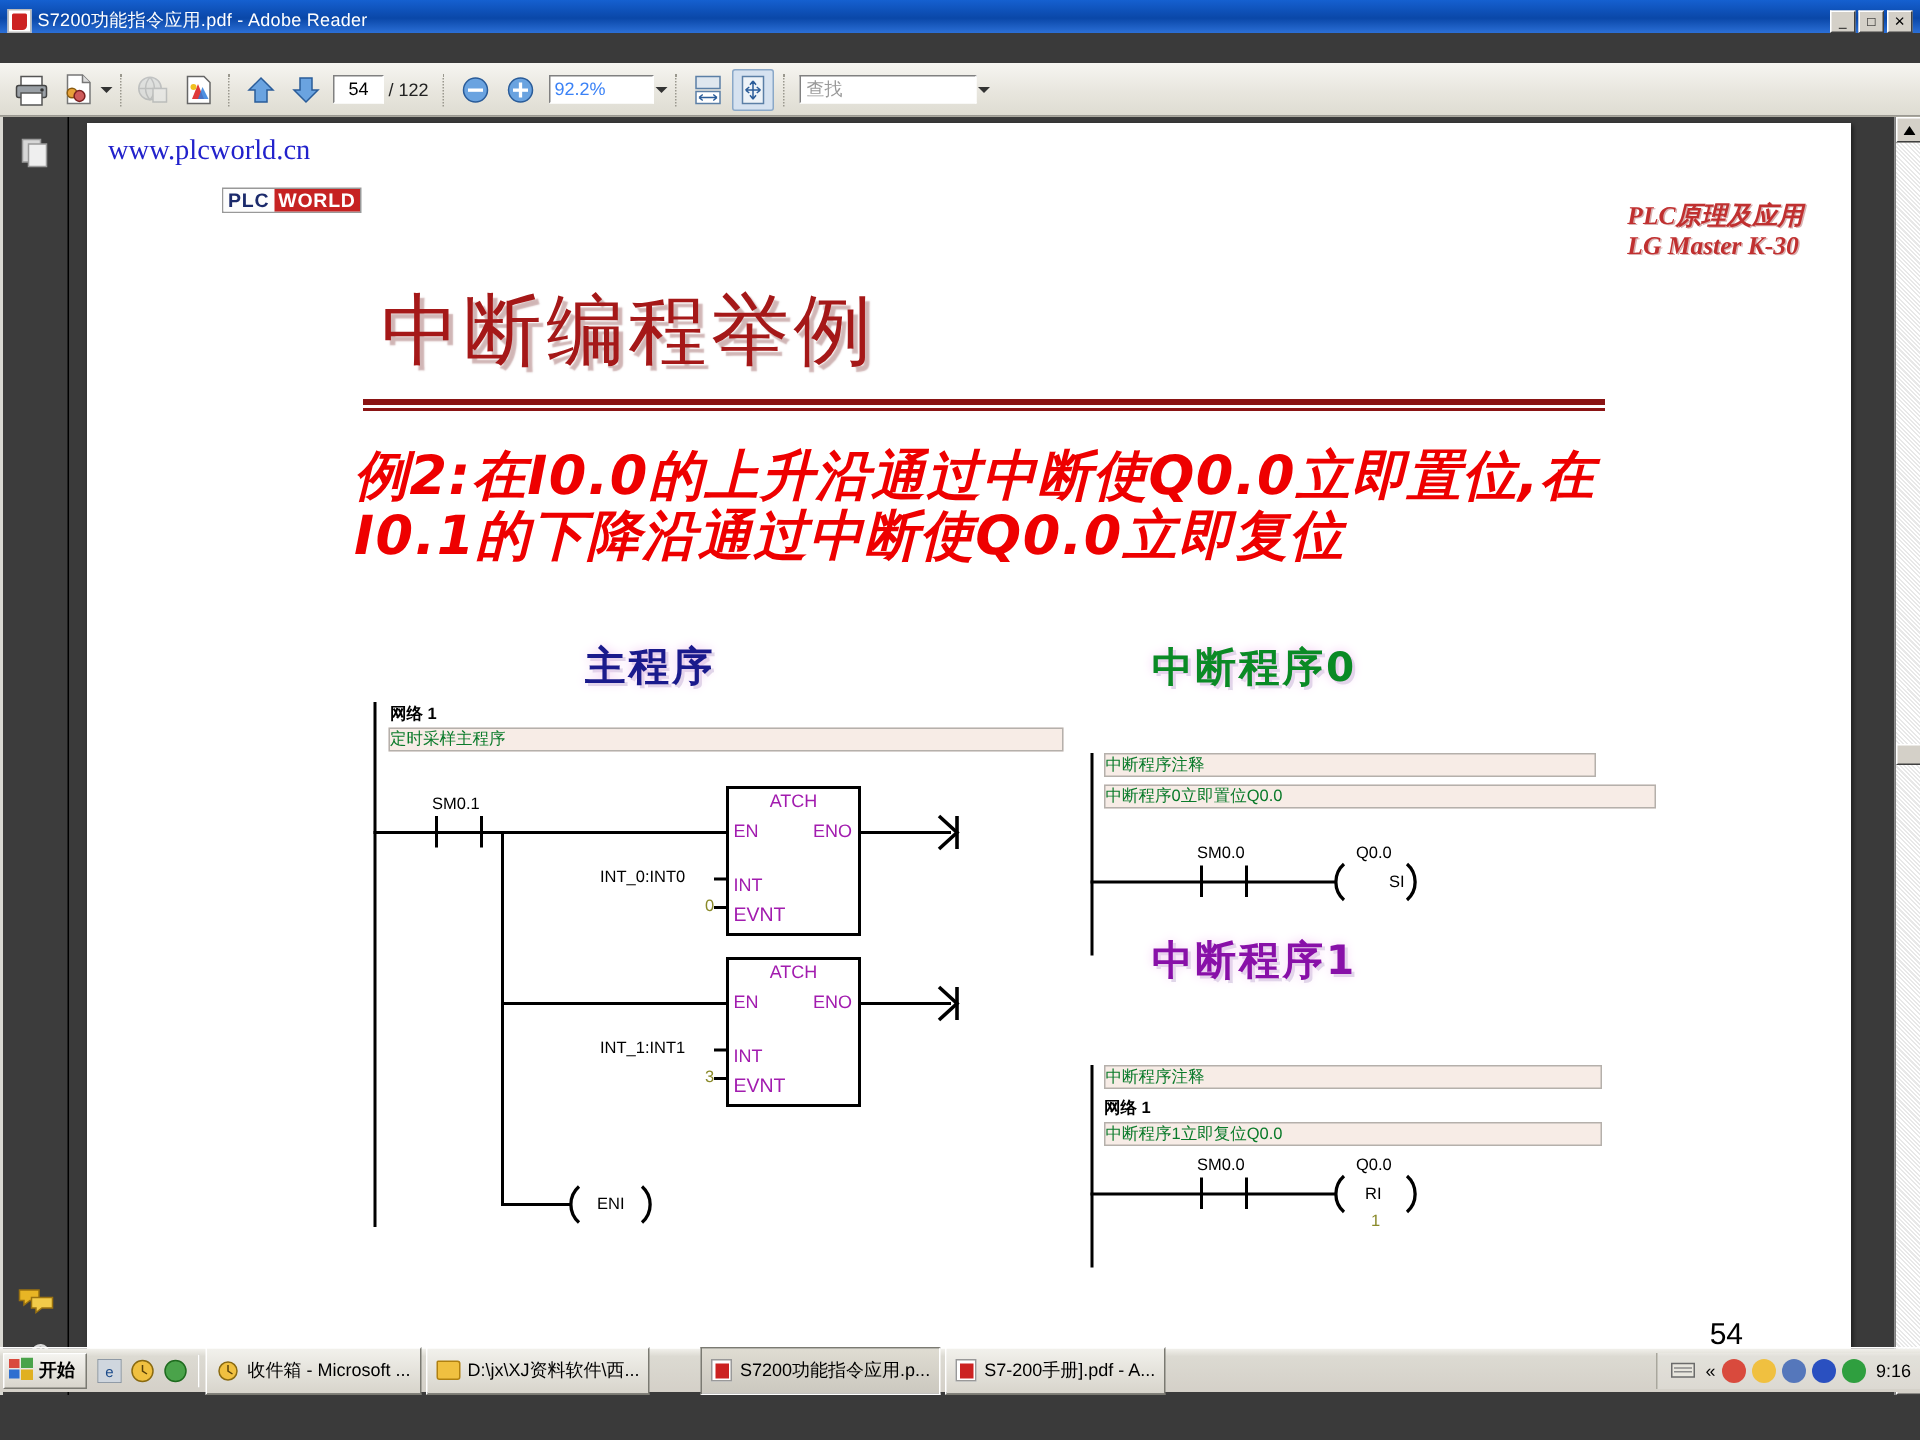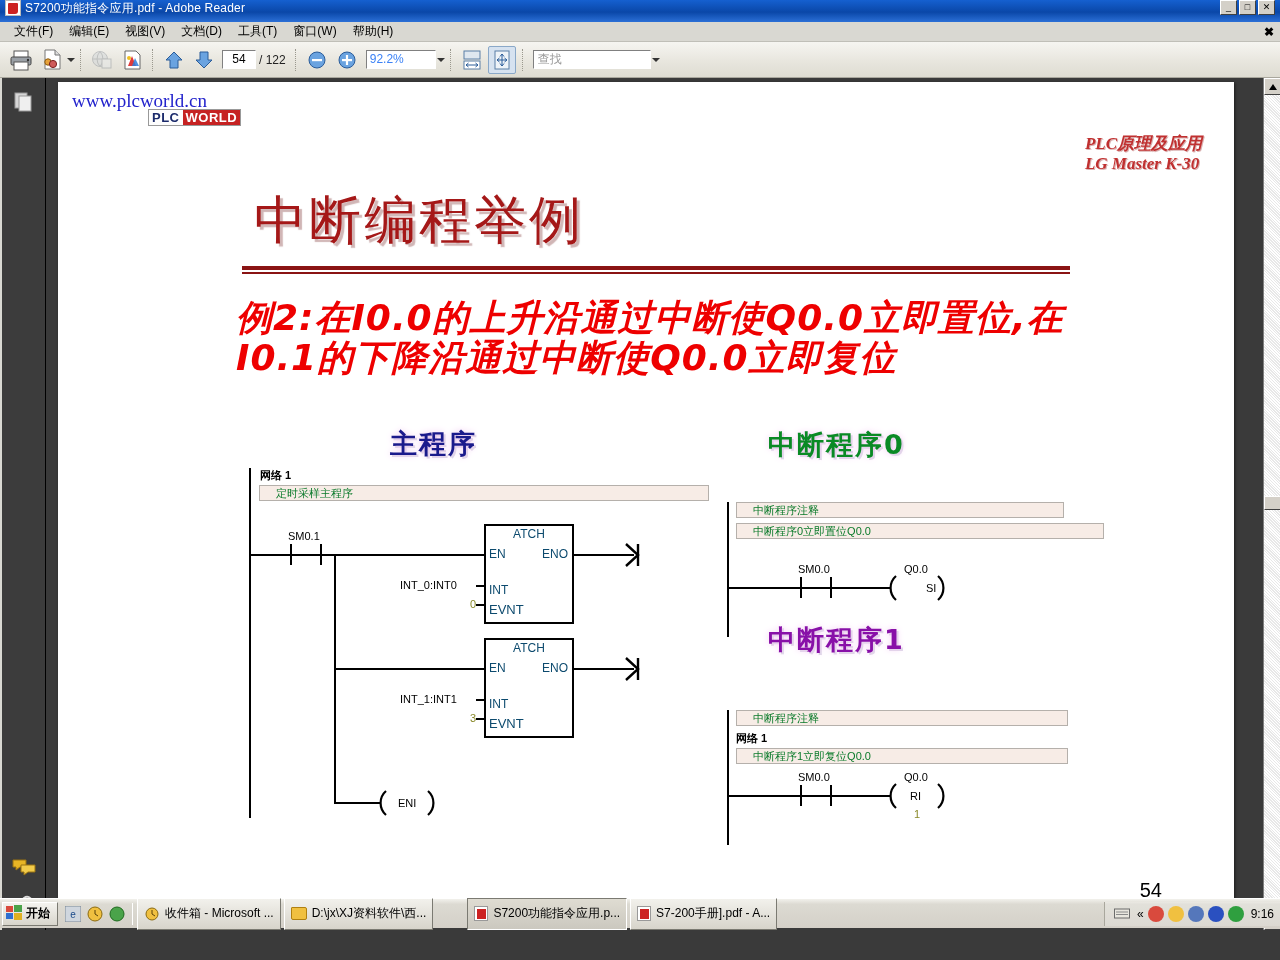--- a/index.html
+++ b/index.html
@@ -9,21 +9,21 @@
     overflow: hidden;
     font-family: "Liberation Sans", sans-serif;
     background: #3a3a3a;
   }
   #app { position: relative; width: 1280px; height: 960px; }
 
   
   .titlebar {
     position: absolute; left: 0; top: 0; width: 1280px; height: 22px;
     background: linear-gradient(to bottom, #1560d0 0%, #0a47a8 55%, #2b6fd6 100%);
-    display: flex; align-items: flex-start; padding: 0 2px;
+    display: flex; align-items: flex-end; padding: 0 2px;
   }
   .titlebar .tb-icon {
     width: 16px; height: 16px; margin: 0 4px 0 3px;
     background: #fff; border: 1px solid #bbb; position: relative; flex: none;
   }
   .titlebar .tb-icon::after {
     content: ""; position: absolute; left: 2px; top: 2px; width: 10px; height: 11px;
     background: #cc2222; border-radius: 1px 1px 3px 1px;
   }
   .titlebar .tb-title {
@@ -112,21 +112,21 @@
     position: absolute; left: 0; top: 418px; width: 17px; height: 14px;
     background: #d4d0c8; border: 1px solid; border-color: #fff #404040 #404040 #fff;
   }
 
   
   .url {
     position: absolute; left: 14px; top: 8px; font-size: 19px; color: #2222cc;
     font-family: "Liberation Serif", serif;
   }
   .logo {
-    position: absolute; left: 90px; top: 27px; height: 17px;
+    position: absolute; left: 90px; top: 43px; height: 17px;
     display: flex; border: 1px solid #999; font-family: "Liberation Sans", sans-serif;
     font-weight: bold; font-size: 13px; line-height: 15px;
   }
   .logo .plc { background: #fdfdfd; color: #1b2a6b; padding: 0 3px; letter-spacing: .5px; }
   .logo .world { background: #c62222; color: #fff; padding: 0 3px; letter-spacing: .5px; }
 
   .header-right {
     position: absolute; right: 32px; top: 52px; text-align: left;
     color: #c03030; font-family: "Liberation Serif", serif;
     font-style: italic; font-weight: bold; font-size: 17px; line-height: 20px;
@@ -163,31 +163,31 @@
     left: 710px; top: 540px; font-size: 27px; color: #8810a8;
     font-family: "DejaVu Sans", sans-serif;
     text-shadow: 0 0 7px #f3cbf3, 2px 2px 0 rgba(160,140,190,.35);
   }
 
   
   .ladder { position: absolute; font-family: "Liberation Sans", sans-serif; color: #000; }
   .net-label { font-size: 11px; font-weight: bold; color: #000; }
   .cmt {
     background: #f7ece6; border: 1px solid #b5b0ab; color: #0a7a2a;
-    font-size: 11px; padding: 1px 16px; height: 16px; line-height: 13px; white-space: nowrap; overflow: hidden;
+    font-size: 11px; padding: 1px 0; height: 16px; line-height: 13px; white-space: nowrap; overflow: hidden;
   }
   .rail { position: absolute; background: #000; }
   .vrail { width: 2px; }
   .hwire { height: 2px; }
   .contact-bar { position: absolute; width: 2px; background: #000; }
   .label-sm { position: absolute; font-size: 11px; color: #000; white-space: nowrap; }
   .label-olive { position: absolute; font-size: 11px; color: #8a8a2a; white-space: nowrap; }
   .box {
     position: absolute; border: 2px solid #000; background: #fff;
-    font-size: 12px; color: #0c4a6e;
+    font-size: 12px; color: #a21caf;
   }
   .box .bname { position: absolute; top: 1px; left: 0; width: 100%; text-align: center; font-size: 12px; }
   .box .ben { position: absolute; top: 21px; left: 3px; font-size: 12px; }
   .box .beno { position: absolute; top: 21px; right: 4px; font-size: 12px; }
   .box .bint { position: absolute; top: 57px; left: 3px; font-size: 12px; }
   .box .bevnt { position: absolute; top: 76px; left: 3px; font-size: 13px; }
   .arrowhead { position: absolute; font-size: 0; }
   .coil { position: absolute; font-size: 11px; color: #000; }
 
   .pagenum {
@@ -239,30 +239,20 @@
   <div class="titlebar">
     <div class="tb-icon"></div>
     <div class="tb-title">S7200功能指令应用.pdf - Adobe Reader</div>
     <div class="winbtns">
       <div class="winbtn">_</div>
       <div class="winbtn">□</div>
       <div class="winbtn">✕</div>
     </div>
   </div>
 
-  <div class="menubar">
-    <div class="menuitem">文件(F)</div>
-    <div class="menuitem">编辑(E)</div>
-    <div class="menuitem">视图(V)</div>
-    <div class="menuitem">文档(D)</div>
-    <div class="menuitem">工具(T)</div>
-    <div class="menuitem">窗口(W)</div>
-    <div class="menuitem">帮助(H)</div>
-    <div class="close-x">✖</div>
-  </div>
 
   <div class="toolbar">
     <div class="tbtn">
       <svg width="24" height="22" viewBox="0 0 24 22">
         <rect x="5" y="2" width="14" height="7" fill="#fff" stroke="#555"></rect>
         <rect x="2" y="8" width="20" height="8" rx="1.5" fill="#9aa0a6" stroke="#444"></rect>
         <rect x="5" y="13" width="14" height="8" fill="#fff" stroke="#555"></rect>
         <circle cx="19" cy="11" r="1.2" fill="#333"></circle>
       </svg>
     </div>

